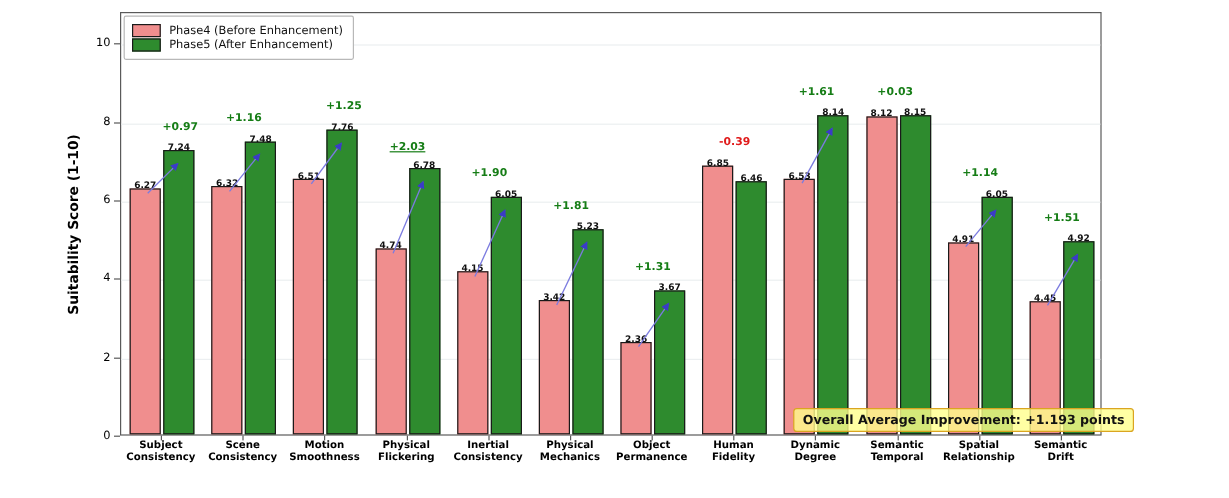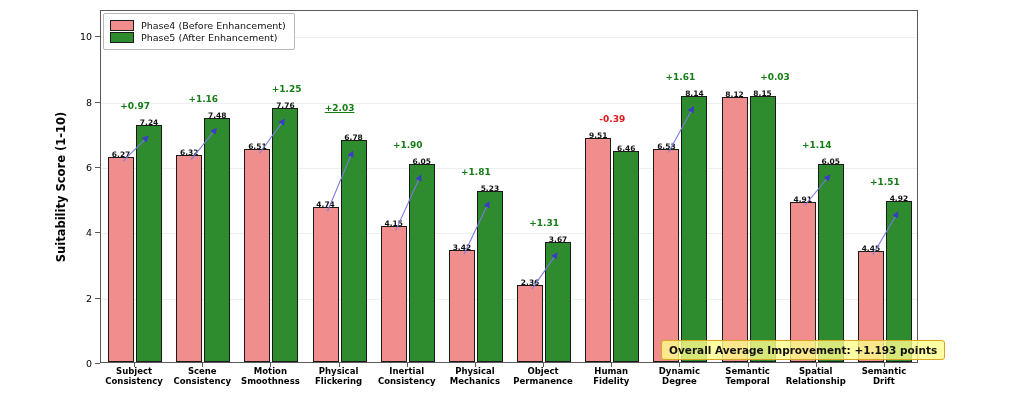--- a/index.html
+++ b/index.html
@@ -109,42 +109,42 @@
         <div class="gridline" style="top: 156.889px;"></div>
         <div class="gridline" style="top: 91.5185px;"></div>
         <div class="gridline" style="top: 26.1481px;"></div>
       </div>
     <div id="bars">
         <div class="group" style="left: 0px; width: 818px;">
           <div class="bar before" style="left: 7.08333px; width: 26px; height: 204.936px;"></div>
           <div class="bar after" style="left: 35.0833px; width: 26px; height: 236.641px;"></div>
           <div class="bar-value" style="left: 0.0833333px; top: 139.064px;">6.27</div>
           <div class="bar-value" style="left: 28.0833px; top: 107.359px;">7.24</div>
-          <div class="delta pos" style="left: 4.08333px; top: 90.3593px;">+0.97</div>
+          <div class="delta pos" style="left: 4.08333px; top: 90.3593px; text-align: right;">+0.97</div>
         </div>
         <div class="group" style="left: 0px; width: 818px;">
           <div class="bar before" style="left: 75.25px; width: 26px; height: 206.57px;"></div>
           <div class="bar after" style="left: 103.25px; width: 26px; height: 244.485px;"></div>
           <div class="bar-value" style="left: 68.25px; top: 137.43px;">6.32</div>
           <div class="bar-value" style="left: 96.25px; top: 99.5148px;">7.48</div>
           <div class="delta pos" style="left: 72.25px; top: 82.5148px;">+1.16</div>
         </div>
         <div class="group" style="left: 0px; width: 818px;">
           <div class="bar before" style="left: 143.417px; width: 26px; height: 212.781px;"></div>
           <div class="bar after" style="left: 171.417px; width: 26px; height: 253.637px;"></div>
           <div class="bar-value" style="left: 136.417px; top: 131.219px;">6.51</div>
           <div class="bar-value" style="left: 164.417px; top: 90.363px;">7.76</div>
           <div class="delta pos" style="left: 140.417px; top: 73.363px; text-align: right;">+1.25</div>
         </div>
         <div class="group" style="left: 0px; width: 818px;">
           <div class="bar before" style="left: 211.583px; width: 26px; height: 154.928px;"></div>
           <div class="bar after" style="left: 239.583px; width: 26px; height: 221.606px;"></div>
           <div class="bar-value" style="left: 204.583px; top: 189.072px;">4.74</div>
           <div class="bar-value" style="left: 232.583px; top: 122.394px;">6.78</div>
-          <div class="delta pos" style="left: 208.583px; top: 92px; text-decoration: underline;">+2.03</div>
+          <div class="delta pos" style="left: 208.583px; top: 107px; text-decoration: underline;">+2.03</div>
         </div>
         <div class="group" style="left: 0px; width: 818px;">
           <div class="bar before" style="left: 279.75px; width: 26px; height: 135.644px;"></div>
           <div class="bar after" style="left: 307.75px; width: 26px; height: 197.745px;"></div>
           <div class="bar-value" style="left: 272.75px; top: 208.356px;">4.15</div>
           <div class="bar-value" style="left: 300.75px; top: 146.255px;">6.05</div>
           <div class="delta pos" style="left: 276.75px; top: 129.255px;">+1.90</div>
         </div>
         <div class="group" style="left: 0px; width: 818px;">
           <div class="bar before" style="left: 347.917px; width: 26px; height: 111.783px;"></div>
@@ -156,37 +156,37 @@
         <div class="group" style="left: 0px; width: 818px;">
           <div class="bar before" style="left: 416.083px; width: 26px; height: 77.137px;"></div>
           <div class="bar after" style="left: 444.083px; width: 26px; height: 119.955px;"></div>
           <div class="bar-value" style="left: 409.083px; top: 266.863px;">2.36</div>
           <div class="bar-value" style="left: 437.083px; top: 224.045px;">3.67</div>
           <div class="delta pos" style="left: 413.083px; top: 207.045px;">+1.31</div>
         </div>
         <div class="group" style="left: 0px; width: 818px;">
           <div class="bar before" style="left: 484.25px; width: 26px; height: 223.894px;"></div>
           <div class="bar after" style="left: 512.25px; width: 26px; height: 211.146px;"></div>
-          <div class="bar-value" style="left: 477.25px; top: 120.106px;">9.51</div>
+          <div class="bar-value" style="left: 477.25px; top: 120.106px;">6.85</div>
           <div class="bar-value" style="left: 505.25px; top: 132.854px;">6.46</div>
           <div class="delta neg" style="left: 481.25px; top: 103.106px;">-0.39</div>
         </div>
         <div class="group" style="left: 0px; width: 818px;">
           <div class="bar before" style="left: 552.417px; width: 26px; height: 213.434px;"></div>
           <div class="bar after" style="left: 580.417px; width: 26px; height: 266.057px;"></div>
           <div class="bar-value" style="left: 545.417px; top: 130.566px;">6.53</div>
           <div class="bar-value" style="left: 573.417px; top: 77.9426px;">8.14</div>
           <div class="delta pos" style="left: 549.417px; top: 60.9426px;">+1.61</div>
         </div>
         <div class="group" style="left: 0px; width: 818px;">
           <div class="bar before" style="left: 620.583px; width: 26px; height: 265.404px;"></div>
           <div class="bar after" style="left: 648.583px; width: 26px; height: 266.384px;"></div>
           <div class="bar-value" style="left: 613.583px; top: 78.5963px;">8.12</div>
           <div class="bar-value" style="left: 641.583px; top: 77.6157px;">8.15</div>
-          <div class="delta pos" style="left: 644px; top: 60.6157px; text-align: center;">+0.03</div>
+          <div class="delta pos" style="left: 615px; top: 60.6157px; text-align: center;">+0.03</div>
         </div>
         <div class="group" style="left: 0px; width: 818px;">
           <div class="bar before" style="left: 688.75px; width: 26px; height: 160.484px;"></div>
           <div class="bar after" style="left: 716.75px; width: 26px; height: 197.745px;"></div>
           <div class="bar-value" style="left: 681.75px; top: 183.516px;">4.91</div>
           <div class="bar-value" style="left: 709.75px; top: 146.255px;">6.05</div>
           <div class="delta pos" style="left: 685.75px; top: 129.255px;">+1.14</div>
         </div>
         <div class="group" style="left: 0px; width: 818px;">
           <div class="bar before" style="left: 756.917px; width: 26px; height: 111.456px;"></div>

